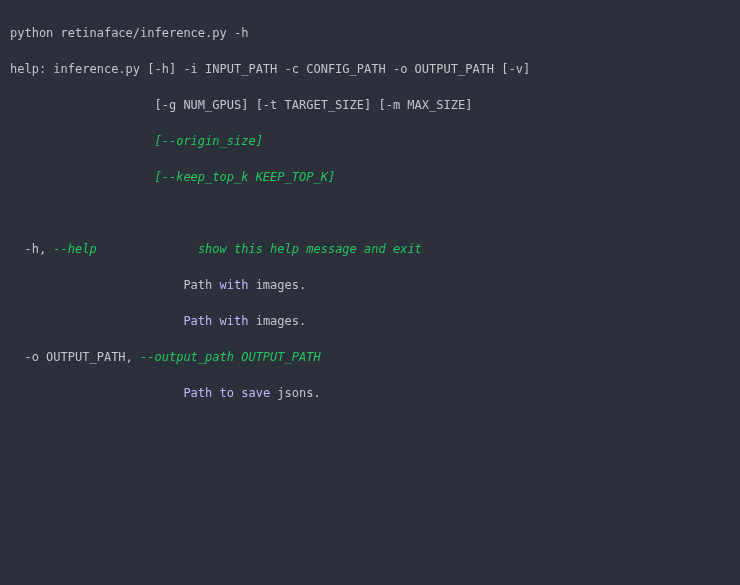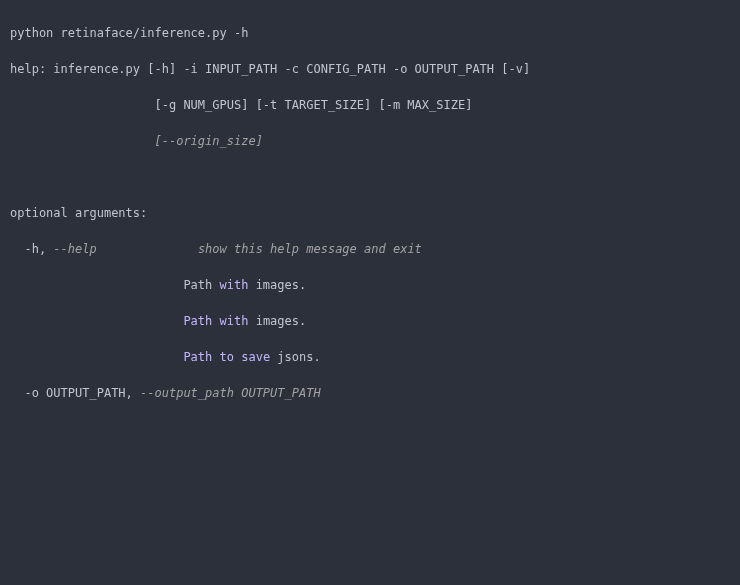--- a/index.html
+++ b/index.html
@@ -13,39 +13,39 @@
     box-sizing: border-box;
     background: #2b303b;
     font-family: "Consolas", "Menlo", "DejaVu Sans Mono", monospace;
     font-size: 12px;
     line-height: 18px;
     padding: 6px 10px 10px 10px;
     white-space: pre;
     overflow: hidden;
   }
   .plain   { color: #c0c5ce; }   
-  .grey    { color: #a3a3a3; font-style: italic; }   
+  .grey    { color: #22c55e; font-style: italic; }   
   .kw      { color: #c4b5fd; }   
   .line { display: block; }
 </style>
 </head>
 <body>
 
 <div class="terminal">
 <span class="line plain">python retinaface/inference.py -h</span>
 <span class="line plain">help: inference.py [-h] -i INPUT_PATH -c CONFIG_PATH -o OUTPUT_PATH [-v]</span>
 <span class="line plain">                    [-g NUM_GPUS] [-t TARGET_SIZE] [-m MAX_SIZE]</span>
 <span class="line grey">                    [--origin_size]</span>
+<span class="line grey">                    [--keep_top_k KEEP_TOP_K]</span>
 <span class="line"> </span>
-<span class="line plain">optional arguments:</span>
 <span class="line"><span class="plain">  -h, </span><span class="grey">--help</span><span class="grey">              </span><span class="grey">show this help message and exit</span></span>
 <span class="line"><span class="plain">                        Path </span><span class="kw">with</span><span class="plain"> images.</span></span>
 <span class="line"><span class="kw">                        Path</span><span class="plain"> </span><span class="kw">with</span><span class="plain"> images.</span></span>
+<span class="line"><span class="plain">  -o OUTPUT_PATH, </span><span class="grey">--output_path OUTPUT_PATH</span></span>
 <span class="line"><span class="kw">                        Path</span><span class="plain"> </span><span class="kw">to</span><span class="plain"> </span><span class="kw">save</span><span class="plain"> jsons.</span></span>
-<span class="line"><span class="plain">  -o OUTPUT_PATH, </span><span class="grey">--output_path OUTPUT_PATH</span></span>
 
 
 
 
 
 
 
 
 
 

